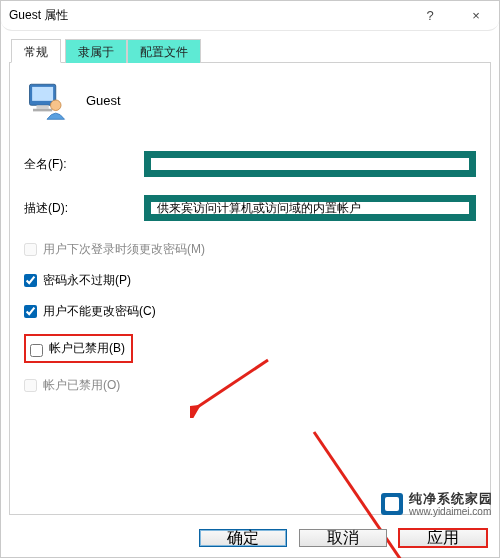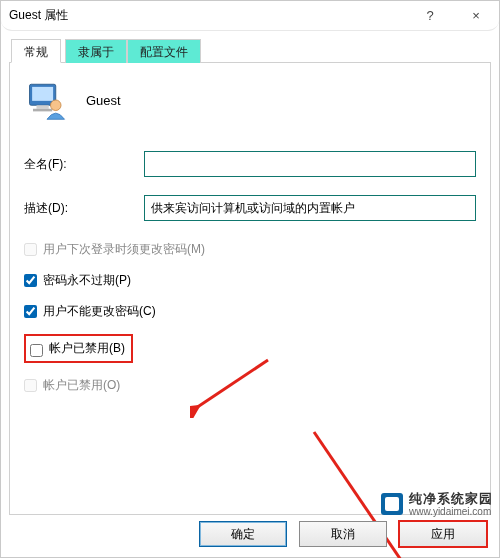--- a/index.html
+++ b/index.html
@@ -66,21 +66,21 @@
     position: relative;
     background:#fff;
   }
   .user-row { display: flex; align-items: center; gap: 18px; margin: 4px 0 30px 2px; text-align: center;}
   .user-icon-wrap { width: 42px; height: 42px; position: relative; }
   .user-icon-wrap svg { width: 42px; height: 42px; }
   .username { font-size: 13px; color:#000;}
   .form-row { display: flex; align-items: center; margin-bottom: 18px;}
   .form-row .lbl { width: 120px; font-size: 12px; color:#000;}
   .form-row input[type=text] {
-    flex: 1; height: 26px; border:1px solid #0f766e; padding: 2px 6px;
+    flex: 1; height: 26px; border:7px solid #0f766e; padding: 2px 6px;
     font-family: inherit; font-size: 12px;
   }
   .checks { margin-top: 20px;}
   .check-row { display:flex; align-items:center; gap:6px; margin-bottom: 14px; font-size:12px;}
   .check-row.disabled { color:#888; }
   .check-row input[type=checkbox]{ width:13px; height:13px; margin:0; accent-color:#0066b3;}
   .check-row.disabled input[type=checkbox]{ opacity:0.7; }
   .highlight-box {
     border: 2px solid #e2231a;
     padding: 4px 6px 4px 4px;
@@ -88,24 +88,24 @@
     align-items:flex-end;
     gap:6px;
   }
   .btn-row {
     position: absolute;
     left: 8px; right: 8px; bottom: 10px;
     display:flex; gap: 12px; justify-content: flex-end;
     padding-right: 4px;
   }
   .btn {
-    min-width: 88px; height: 26px;
+    min-width: 88px; height: 18px;
     border:1px solid #8a8a8a;
     background: linear-gradient(#f8f8f8,#e6e6e6);
-    font-size:12px;
+    font-size:16px;
     display:flex; align-items:center; justify-content:center;
     color:#000;
   }
   .btn.default { border:1px solid #0a64a4; box-shadow: inset 0 0 0 1px #7fb7dd; }
   .apply-hi { outline: 2px solid #e2231a; outline-offset: -1px; }
   
   .watermark {
     position:absolute; right:6px; bottom:40px;
     display:flex; align-items:center; gap:6px;
     background: rgba(255,255,255,0.0);

